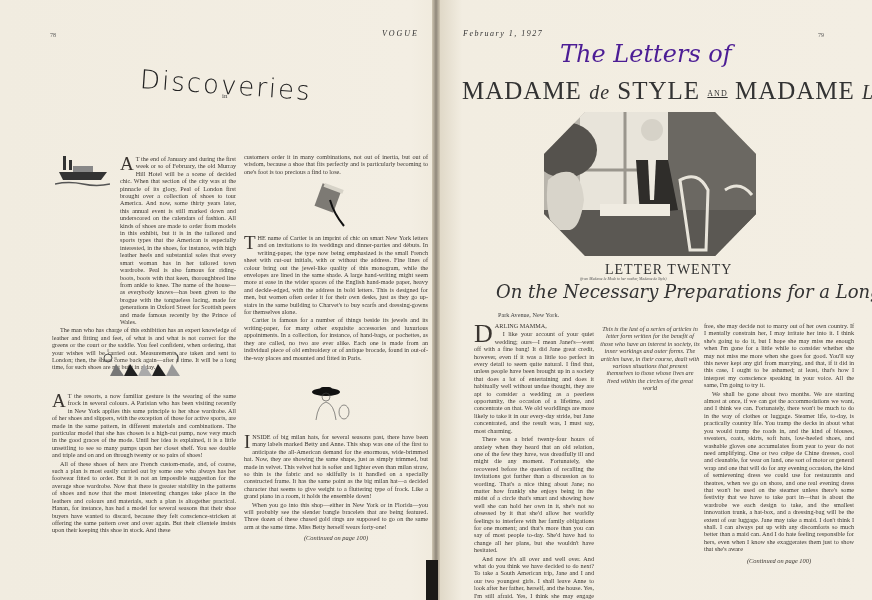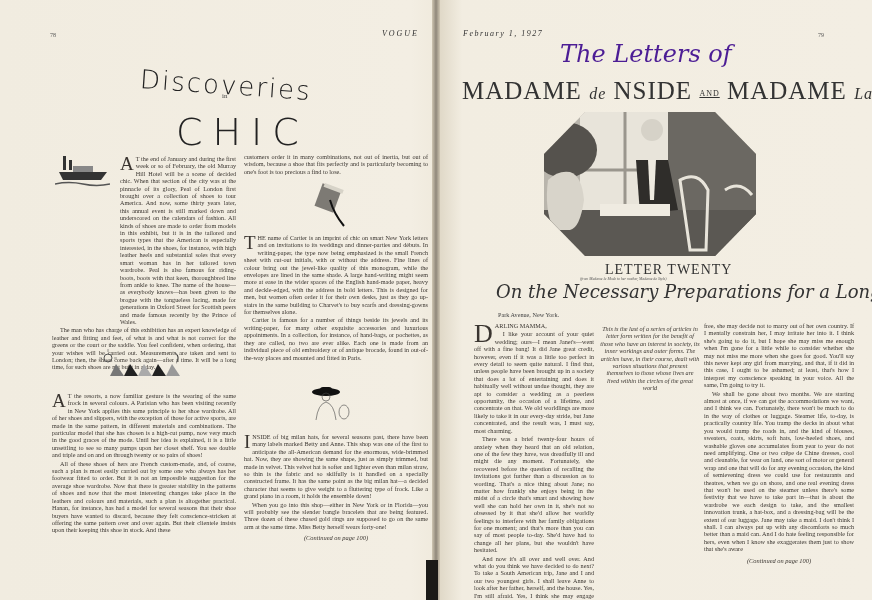--- a/index.html
+++ b/index.html
@@ -15,38 +15,37 @@
   .col p{margin:0 0 1px 0;text-indent:8px;}
   .col p.first{text-indent:0;}
   .dropcap{float:left;font-size:19px;line-height:15px;margin:1px 2px 0 0;font-weight:normal;}
   .cont{font-style:italic;text-align:center;font-size:6.4px;margin-top:4px;}
   .title-disc{position:absolute;left:140px;top:70px;font-family:"DejaVu Sans",sans-serif;font-size:26px;font-weight:200;letter-spacing:2px;color:#222;transform:rotate(4deg);}
   .title-in{position:absolute;left:206px;top:92px;font-size:7px;color:#444;margin-left:16px;}
   .title-chic{position:absolute;left:176px;top:110px;font-family:"DejaVu Sans",sans-serif;font-size:38px;font-weight:100;letter-spacing:10px;color:#222;}
   .letters-of{position:absolute;left:560px;top:40px;font-family:"DejaVu Serif",serif;font-style:italic;font-size:24px;color:#4c1d95;}
   .madame-title{position:absolute;left:462px;top:77px;font-family:"Liberation Serif",serif;font-size:25px;color:#333;letter-spacing:1px;white-space:nowrap;}
   .madame-title .and{font-size:8px;letter-spacing:1px;vertical-align:middle;text-decoration:underline;}
-  .madame-title .it{font-style:italic;font-size:16px;}
+  .madame-title .it{font-style:italic;font-size:20px;}
   .letter-no{position:absolute;left:605px;top:262px;font-size:14px;letter-spacing:1px;color:#333;}
   .from{position:absolute;left:580px;top:277px;font-size:3.8px;font-style:italic;color:#555;}
   .subtitle{position:absolute;left:496px;top:281px;font-family:"DejaVu Serif",serif;font-style:italic;font-size:18px;color:#333;white-space:nowrap;}
   .address{position:absolute;left:498px;top:311px;font-size:6.2px;color:#444;}
   .illus{position:absolute;}
   .hr-intro{font-style:italic;}
 </style>
 </head>
 <body>
 
 <div class="page left">
   <div class="folio" style="left:50px;top:32px;">78</div>
   <div class="running" style="left:382px;top:29px;">VOGUE</div>
 
   <div class="title-disc">Discoveries</div>
   <div class="title-in">in</div>
-  <div class="title-chic">CHIC</div>
 
   <svg class="illus" style="left:55px;top:152px;" width="55" height="36">
     <rect x="8" y="4" width="3" height="14" fill="#333"></rect>
     <rect x="14" y="8" width="3" height="10" fill="#333"></rect>
     <path d="M4 20 L52 20 L46 28 L8 28 Z" fill="#333"></path>
     <rect x="18" y="14" width="20" height="6" fill="#888"></rect>
     <path d="M0 32 Q14 29 28 32 T55 32" stroke="#555" fill="none" stroke-width="1.5"></path>
   </svg>
 
   <div class="col" style="left:52px;top:155px;width:184px;">
@@ -116,21 +115,21 @@
 
 <div class="page right">
   <div class="running" style="left:27px;top:29px;letter-spacing:1.5px;">February 1, 1927</div>
   <div class="folio" style="left:382px;top:32px;">79</div>
 </div>
 
 <div class="letters-of">The Letters of</div>
 <div class="madame-title">
   <span>MADAME</span>
   <span class="it">de</span>
-  <span>NSIDE</span>
+  <span>STYLE</span>
   <span class="and">AND</span>
   <span>MADAME</span>
   <span class="it">La</span>
   
 </div>
 
 <svg class="illus" style="left:540px;top:110px;" width="220" height="148">
   <defs>
       <clipPath id="oct">
         <polygon points="45,2 175,2 216,44 216,104 175,146 45,146 4,104 4,44"></polygon>

